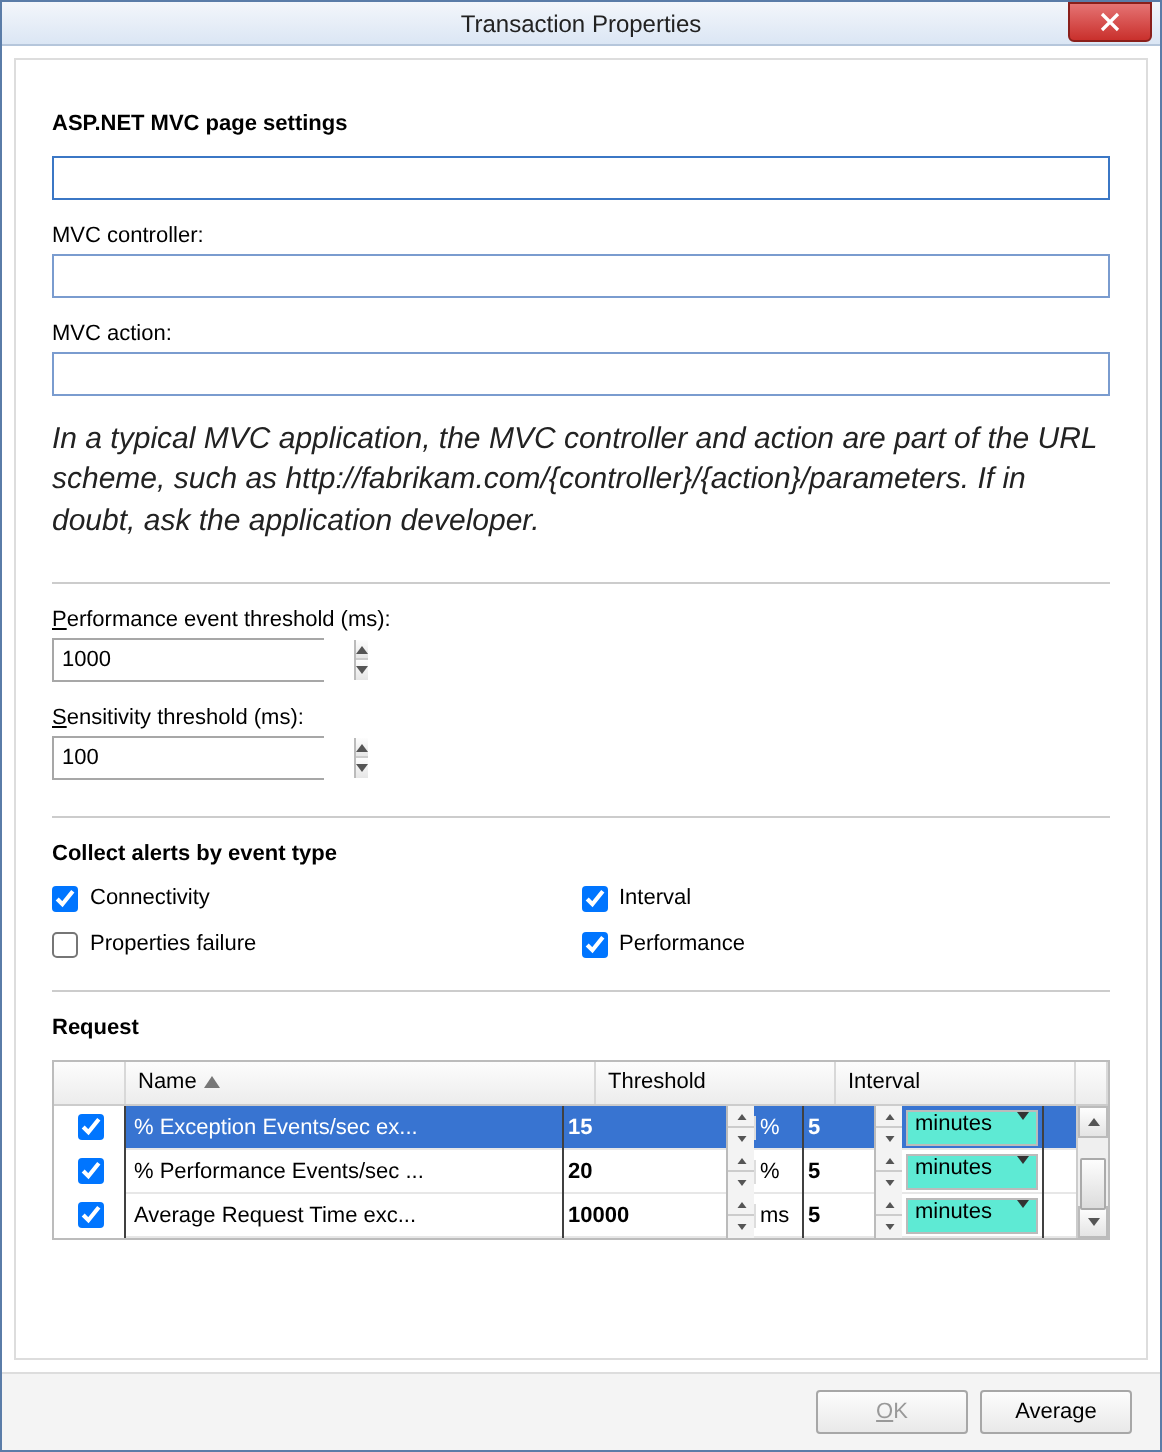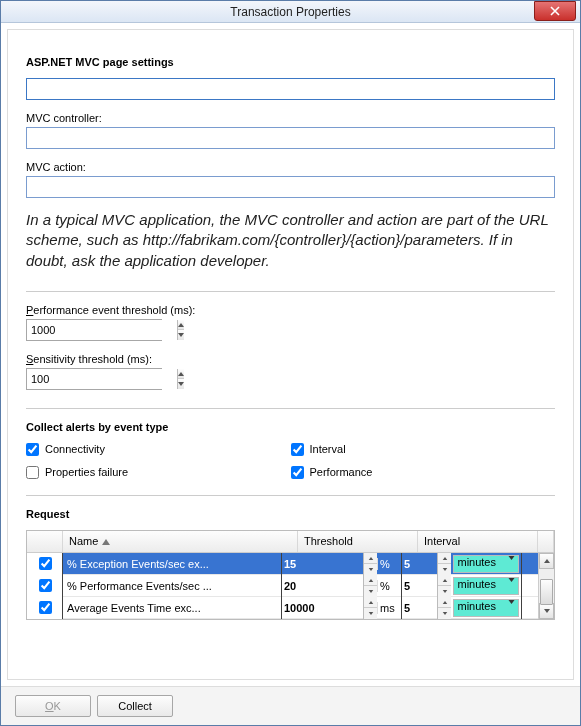--- a/index.html
+++ b/index.html
@@ -220,20 +220,21 @@
     background: #5eead4;
     border: 1px solid #bbb;
     height: 18px;
     margin: 2px;
     padding: 0 3px;
     color: #000;
     font-size: 11px;
   }
   .footer {
     display: flex;
+    justify-content: flex-end;
     gap: 6px;
     padding: 8px 14px;
     background: #f4f4f4;
     border-top: 1px solid #ddd;
   }
   .btn {
     min-width: 76px;
     height: 22px;
     border: 1px solid #a7a7a7;
     background: linear-gradient(#fdfdfd,#e9e9e9);
@@ -467,21 +468,21 @@
                   <svg width="7" height="4" viewBox="0 0 6 4">
                     <path d="M0 0 L3 4 L6 0 Z" fill="#333"></path>
                   </svg>
                 </div>
               </div>
             </div>
             <div class="tbl-row">
               <div class="cell-chk">
                 <input type="checkbox" checked="" style="">
               </div>
-              <div>Average Events Time exc...</div>
+              <div>Average Request Time exc...</div>
               <div class="cell-threshold">
                 <div class="mini-num">10000</div>
                 <div class="mini-spin">
                   <div>
                     <svg width="6" height="3" viewBox="0 0 6 4">
                       <path d="M0 4 L3 0 L6 4 Z" fill="#555"></path>
                     </svg>
                   </div>
                   <div>
                     <svg width="6" height="3" viewBox="0 0 6 4">
@@ -529,15 +530,15 @@
               </svg>
             </div>
         </div>
       </div>
     </div>
 
   </div>
 
   <div class="footer">
     <button class="btn" disabled=""><span class="underline">O</span>K</button>
-    <button class="btn">Collect</button>
+    <button class="btn">Average</button>
   </div>
 </div>
 
 </body></html>

